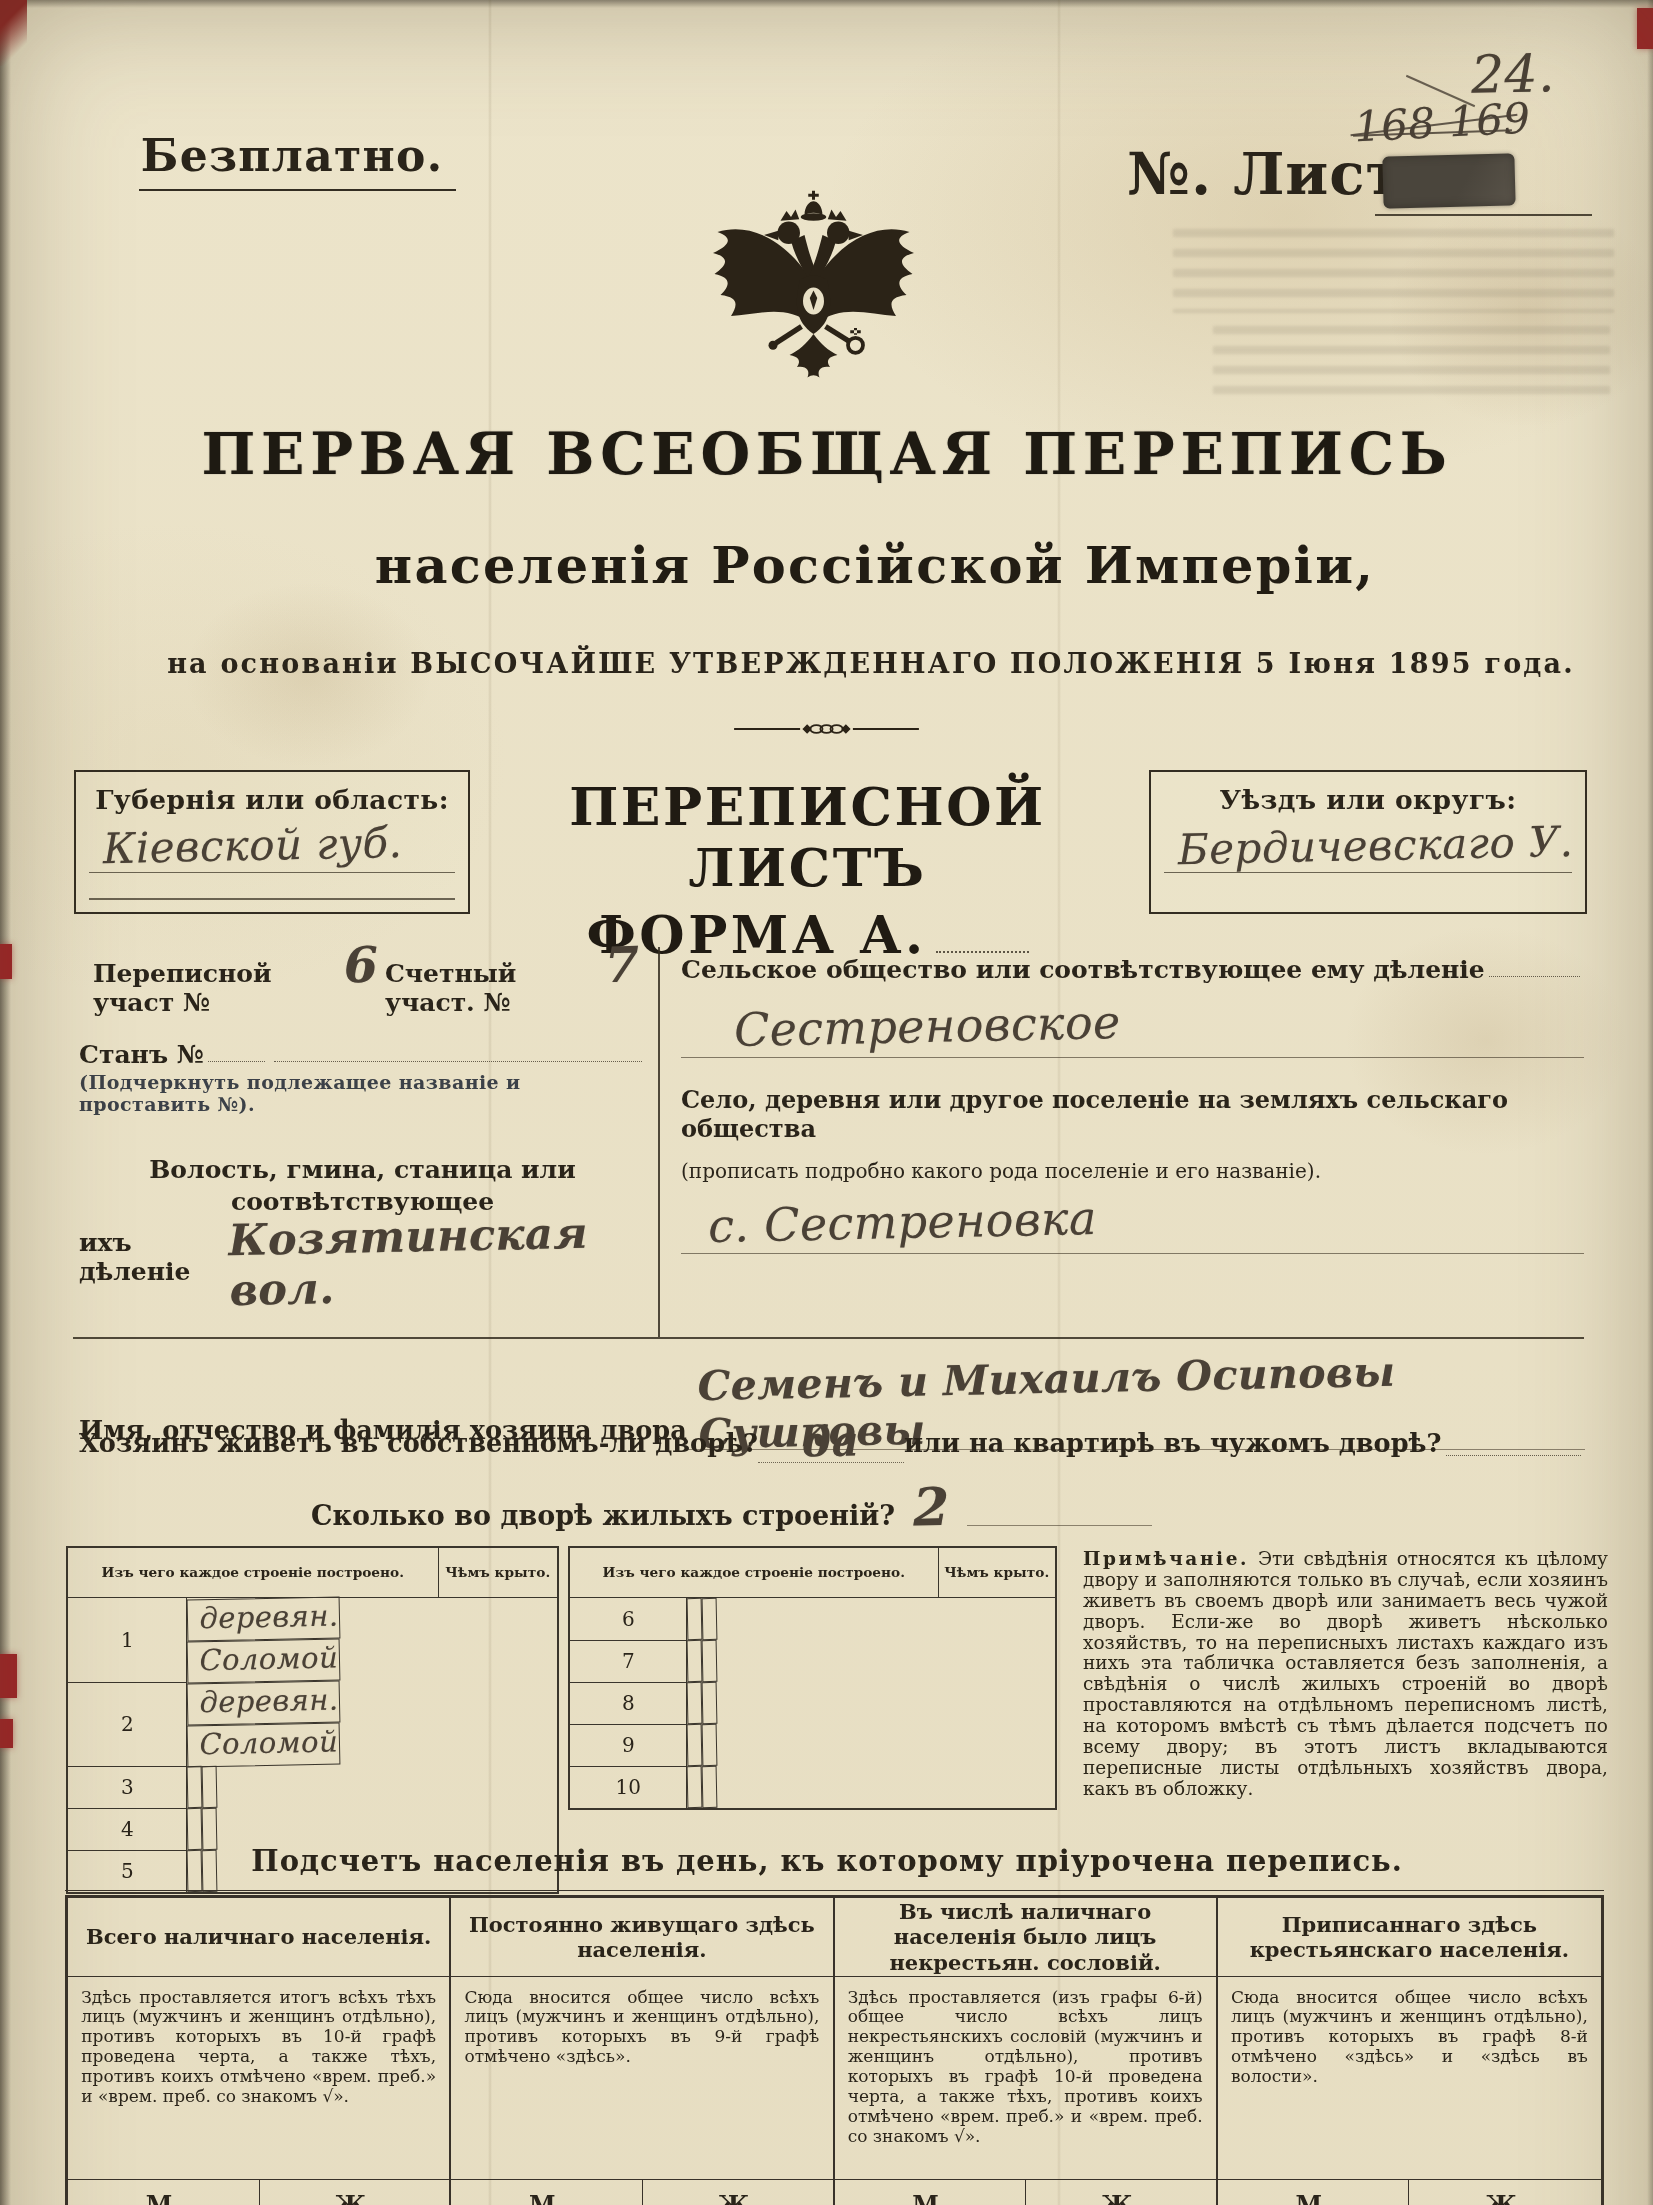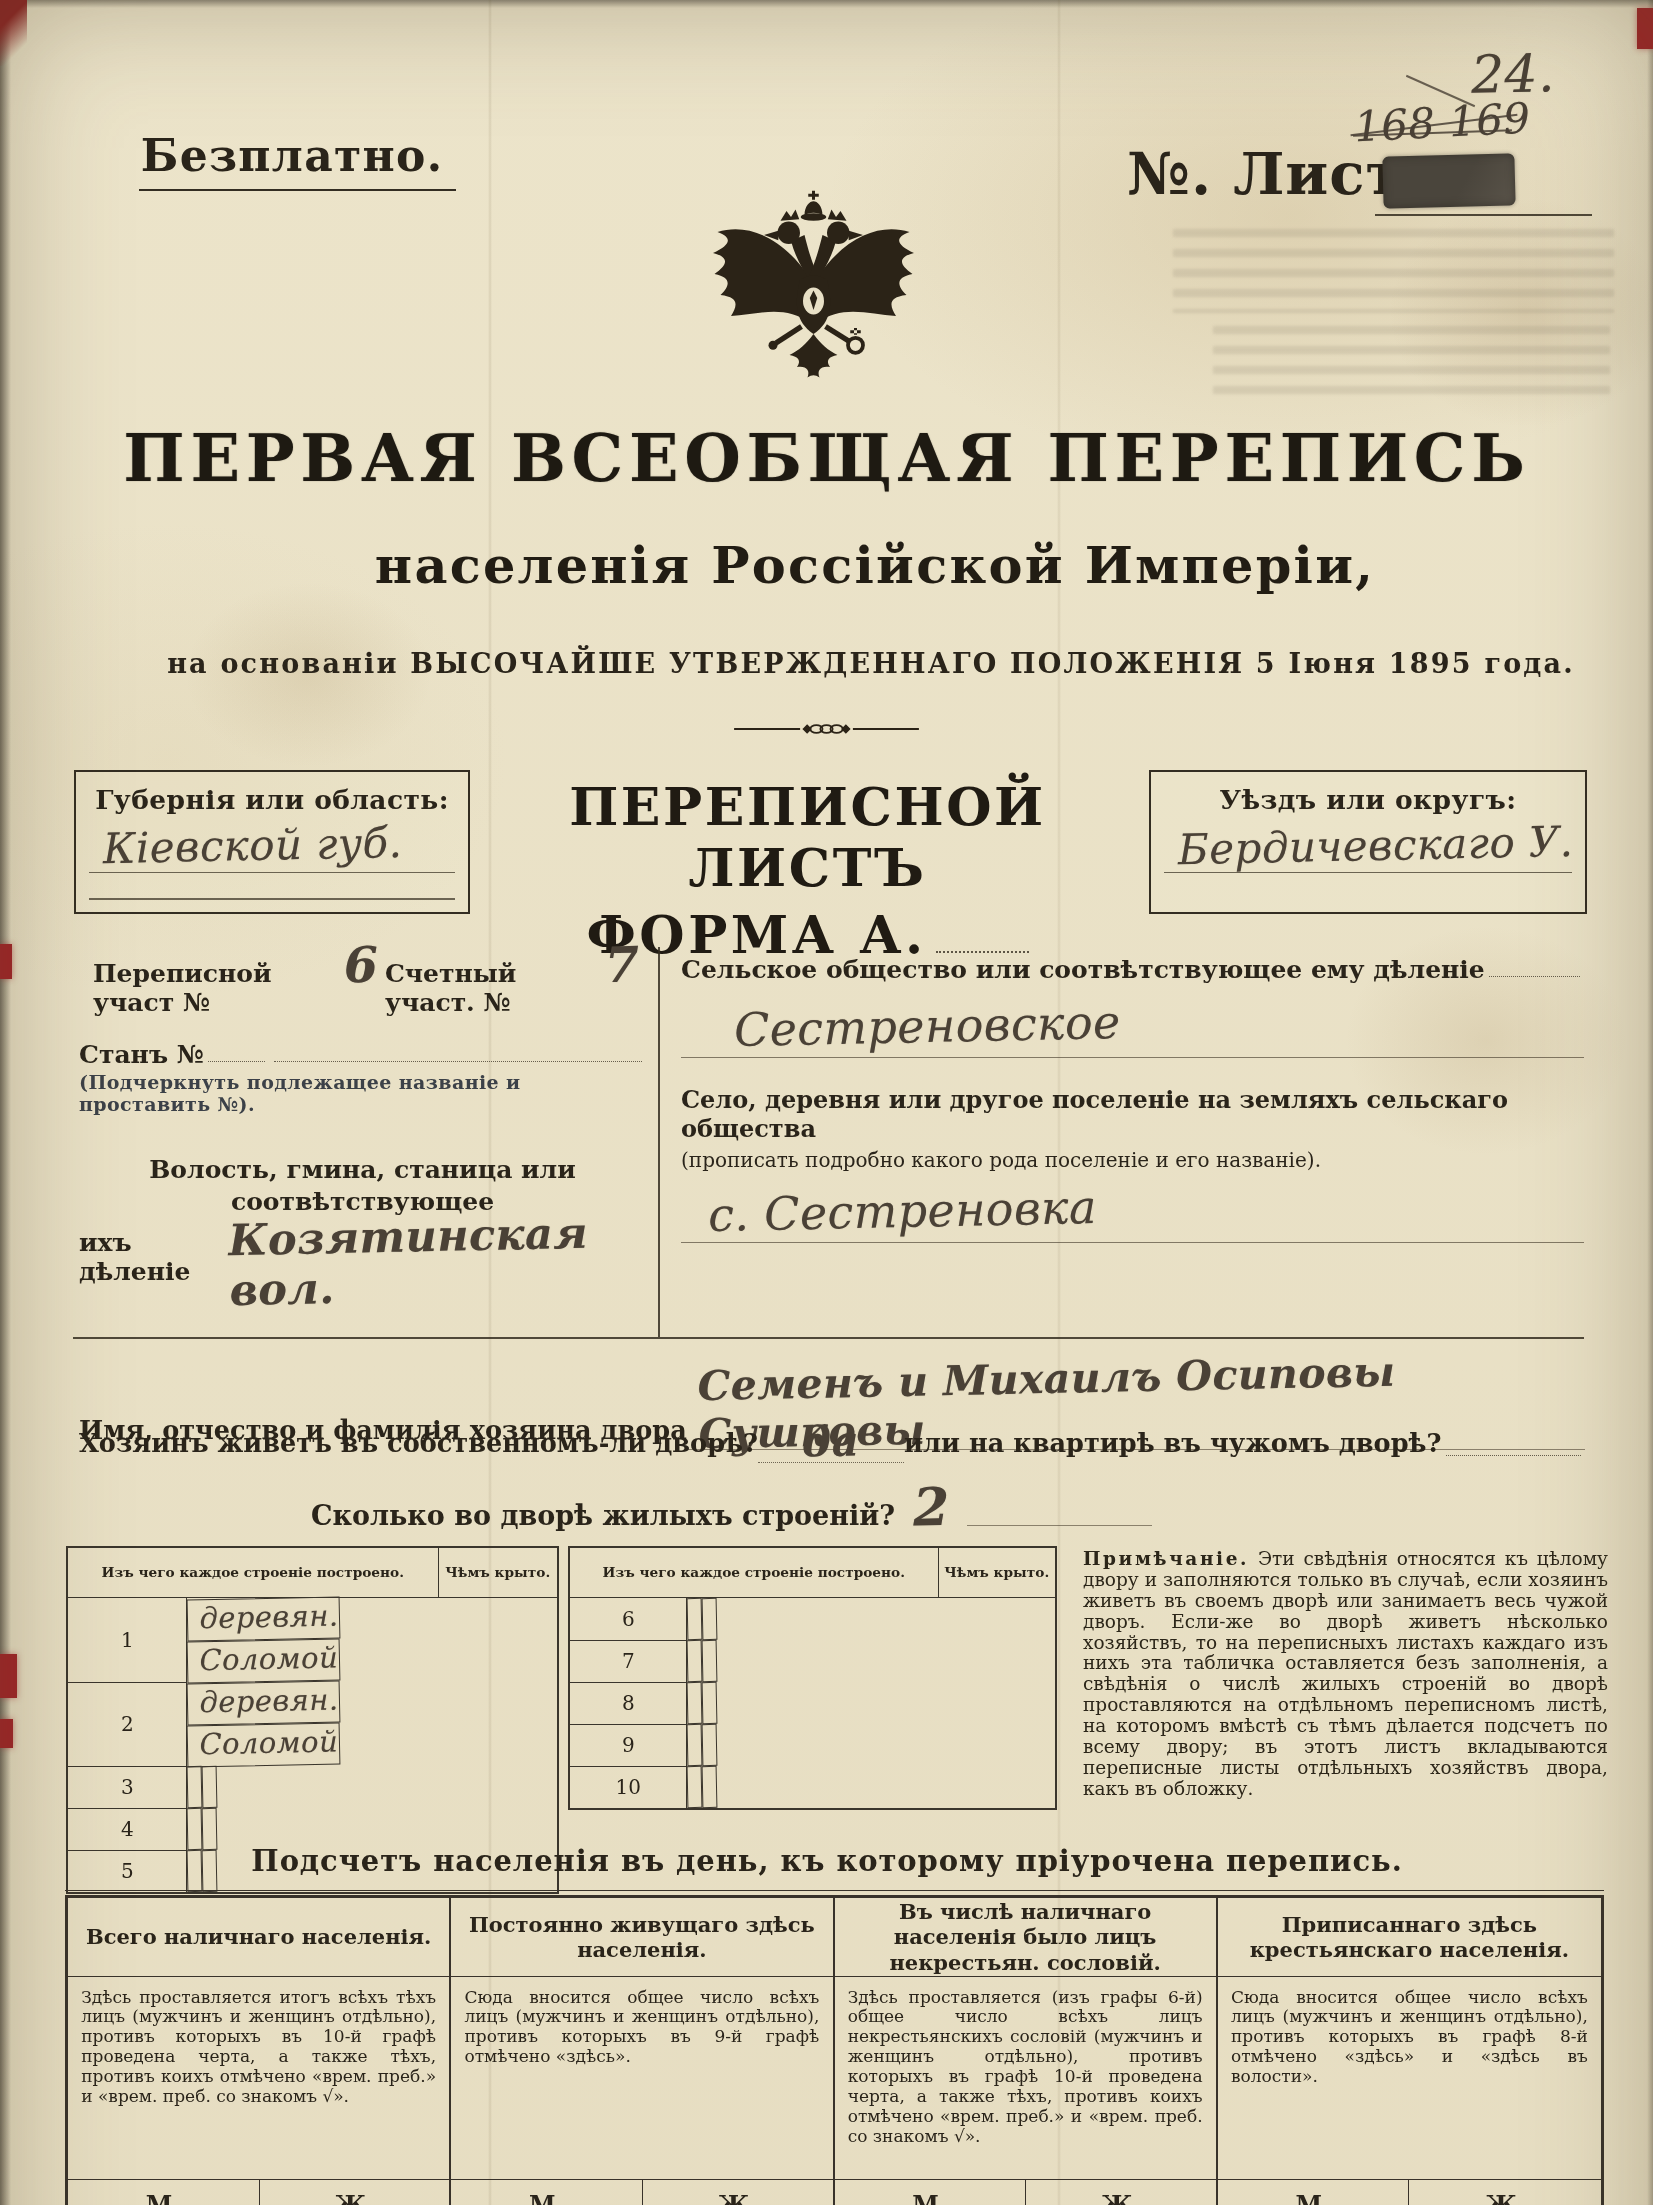--- a/index.html
+++ b/index.html
@@ -53,21 +53,21 @@
      box-shadow:0 0 8px rgba(40,36,30,.6) inset,0 0 4.4px rgba(40,36,30,.4);}
   #sheet-underline{left:1375px;top:214px;width:217px;height:1.8px;}
   #corner-number{left:1471px;top:44px;font-size:52px;}
   #corner-flourish{left:1403px;top:90px;width:75px;height:2.2px;background:#4a4136;transform:rotate(24deg);opacity:.8;}
   #crossed-numbers{left:1354px;top:98px;font-size:42px;transform:rotate(-3deg);}
   .strike{background:#4a4136;height:2.2px;opacity:.85;}
   #strike1{left:1350px;top:124px;width:168px;transform:rotate(-7deg);}
   #strike2{left:1353px;top:132px;width:159px;transform:rotate(-2deg);}
   #eagle{left:699px;top:190px;width:229px;height:240px;}
   
-  #title1{left:0;top:420px;width:100%;text-align:center;font-size:65px;font-weight:bold;
+  #title1{left:0;top:420px;width:100%;text-align:center;font-size:57px;font-weight:bold;
     letter-spacing:5.7px;color:#1e1a12;text-shadow:0 0 1.3px rgba(30,26,18,.4);}
   #title2{left:0;top:535px;width:100%;text-align:center;font-size:51px;font-weight:bold;
     letter-spacing:2.2px;color:#221d14;padding-left:48px;}
   #title3{left:0;top:648px;width:100%;text-align:center;font-size:27px;font-weight:bold;letter-spacing:2.2px;margin-left:44px;}
   #ornament{left:734px;top:718px;width:185px;height:22px;}
   
   .fbox{border:2.6px solid #332d22;background:rgba(255,250,230,.08);}
   #province-box{left:74px;top:770px;width:392px;height:140px;}
   #district-box{left:1149px;top:770px;width:434px;height:140px;}
   .fbox .flabel{display:block;text-align:center;font-weight:bold;font-size:26.5px;margin-top:11.5px;letter-spacing:0.4px;}
@@ -87,21 +87,21 @@
   #left-col .l1{margin-bottom:23px;margin-left:14px;}
   #left-col .l2{margin-bottom:2.6px;}
   #left-col .l3{font-size:19px;font-weight:bold;letter-spacing:0.4px;color:#3c4148;margin-bottom:39px;}
   #left-col .l4{margin-bottom:2.6px;line-height:1.25;text-align:center;}
   #left-col .hw-vol{font-size:43px;margin:-8.8px 4.4px;}
   #right-col{left:681px;top:955px;width:903px;font-size:25px;}
   #right-col .r1{font-weight:bold;}
   #right-col .r2{margin-top:15px;border-bottom:1.3px solid rgba(60,50,35,.6);padding:0 0 4.4px 53px;}
   #right-col .r2 .hw{font-size:46px;}
   #right-col .r3{font-weight:bold;margin-top:27px;font-size:24px;}
-  #right-col .r4{font-size:20px;margin-top:5px;}
+  #right-col .r4{font-size:20px;margin-top:16px;}
   #right-col .r5{margin-top:11.5px;border-bottom:1.3px solid rgba(60,50,35,.6);padding:0 0 4.4px 26.5px;}
   #right-col .r5 .hw{font-size:46px;}
   
   .owner-line{position:absolute;left:79px;width:1506px;font-size:25.6px;font-weight:bold;}
   #owner1{top:1362px;}
   #owner1 .hw{font-size:41px;margin:-8.8px 0 -4.4px 11.5px;}
   #owner1 .name-wrap{flex:1;border-bottom:1.3px solid rgba(60,50,35,.55);padding-bottom:3.5px;}
   #owner2{top:1428px;}
   #owner2 .hw{font-size:42px;margin:-10.6px 13.2px;}
   #owner2 .da-wrap{width:146px;border-bottom:1.8px dotted rgba(58,50,36,.7);text-align:center;align-self:flex-end;}

